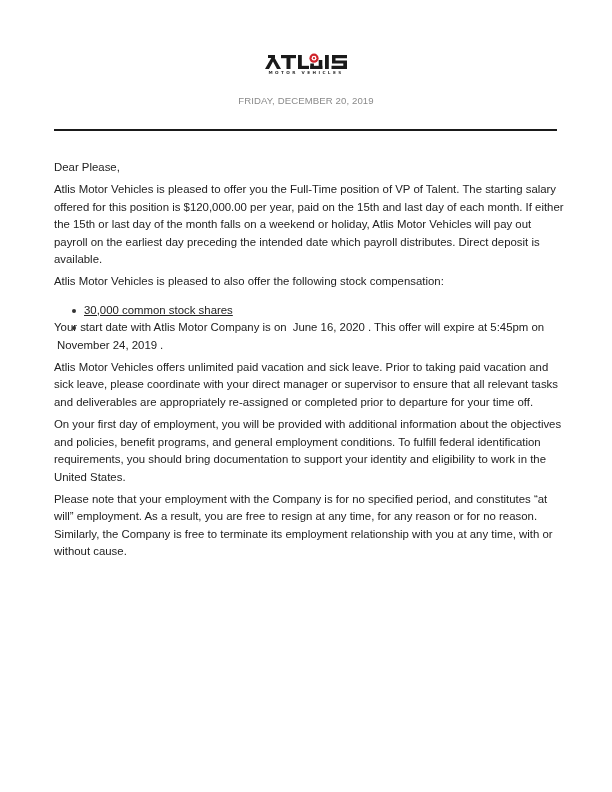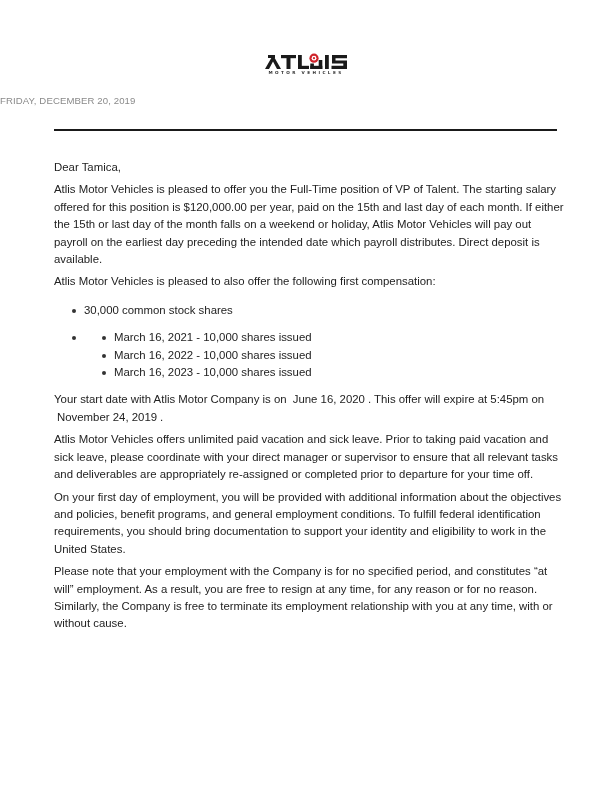--- a/index.html
+++ b/index.html
@@ -46,21 +46,21 @@
       letter-spacing: 2.4px;
       font-weight: bold;
       color: #333333;
       white-space: nowrap;
     }
     .date {
       position: absolute;
       left: 0;
       top: 95px;
       width: 612px;
-      text-align: left;
+      text-align: center;
       font-size: 9.6px;
       color: #8a8a8a;
       letter-spacing: 0.1px;
     }
     .rule {
       position: absolute;
       left: 54px;
       top: 129px;
       width: 503px;
       height: 2px;
@@ -81,20 +81,21 @@
       margin-bottom: 5px !important;
     }
     ul.level1 {
       margin: 11px 0 0 0;
       padding: 0 0 0 30px;
       list-style: none;
     }
     ul.level1 > li {
       position: relative;
       line-height: 17.4px;
+      text-decoration: underline;
     }
     ul.level2 {
       margin: 10px 0 10px 0;
       padding: 0 0 0 30px;
       list-style: none;
     }
     ul.level2 > li {
       position: relative;
       line-height: 17.4px;
     }
@@ -140,45 +141,31 @@
     </svg>
     <div class="logo-sub">MOTOR VEHICLES</div>
   </div>
 </div>
 
 <div class="date">FRIDAY, DECEMBER 20, 2019</div>
 
 <div class="rule"></div>
 
 <div class="content">
-  <p class="greeting">Dear Tamica,</p>
+  <p class="greeting">Dear Please,</p>
   <p>Atlis Motor Vehicles is pleased to offer you the Full-Time position of VP of Talent. The starting salary offered for this position is $120,000.00 per year, paid on the 15th and last day of each month. If either the 15th or last day of the month falls on a weekend or holiday, Atlis Motor Vehicles will pay out payroll on the earliest day preceding the intended date which payroll distributes. Direct deposit is available.</p>
-  <p>Atlis Motor Vehicles is pleased to also offer the following first compensation:</p>
+  <p>Atlis Motor Vehicles is pleased to also offer the following stock compensation:</p>
 
   <ul class="level1">
     <li>
       <span class="bullet"></span>
       <span>30,000 common stock shares</span>
     </li>
     <li>
       <span class="bullet"></span>
-      <ul class="level2">
-        <li>
-          <span class="bullet"></span>
-          <span>March 16, 2021 - 10,000 shares issued</span>
-        </li>
-        <li>
-          <span class="bullet"></span>
-          <span>March 16, 2022 - 10,000 shares issued</span>
-        </li>
-        <li>
-          <span class="bullet"></span>
-          <span>March 16, 2023 - 10,000 shares issued</span>
-        </li>
-      </ul>
     </li>
   </ul>
 
   <p><span>Your start date with Atlis Motor Company is on </span><span class="spacer-date">June 16, 2020</span><span>. This offer will expire at 5:45pm on </span><span class="spacer-date">November 24, 2019</span><span>.</span></p>
 
   <p>Atlis Motor Vehicles offers unlimited paid vacation and sick leave. Prior to taking paid vacation and sick leave, please coordinate with your direct manager or supervisor to ensure that all relevant tasks and deliverables are appropriately re-assigned or completed prior to departure for your time off.</p>
   <p>On your first day of employment, you will be provided with additional information about the objectives and policies, benefit programs, and general employment conditions. To fulfill federal identification requirements, you should bring documentation to support your identity and eligibility to work in the United States.</p>
   <p>Please note that your employment with the Company is for no specified period, and constitutes “at will” employment. As a result, you are free to resign at any time, for any reason or for no reason. Similarly, the Company is free to terminate its employment relationship with you at any time, with or without cause.</p>
 </div>
 

